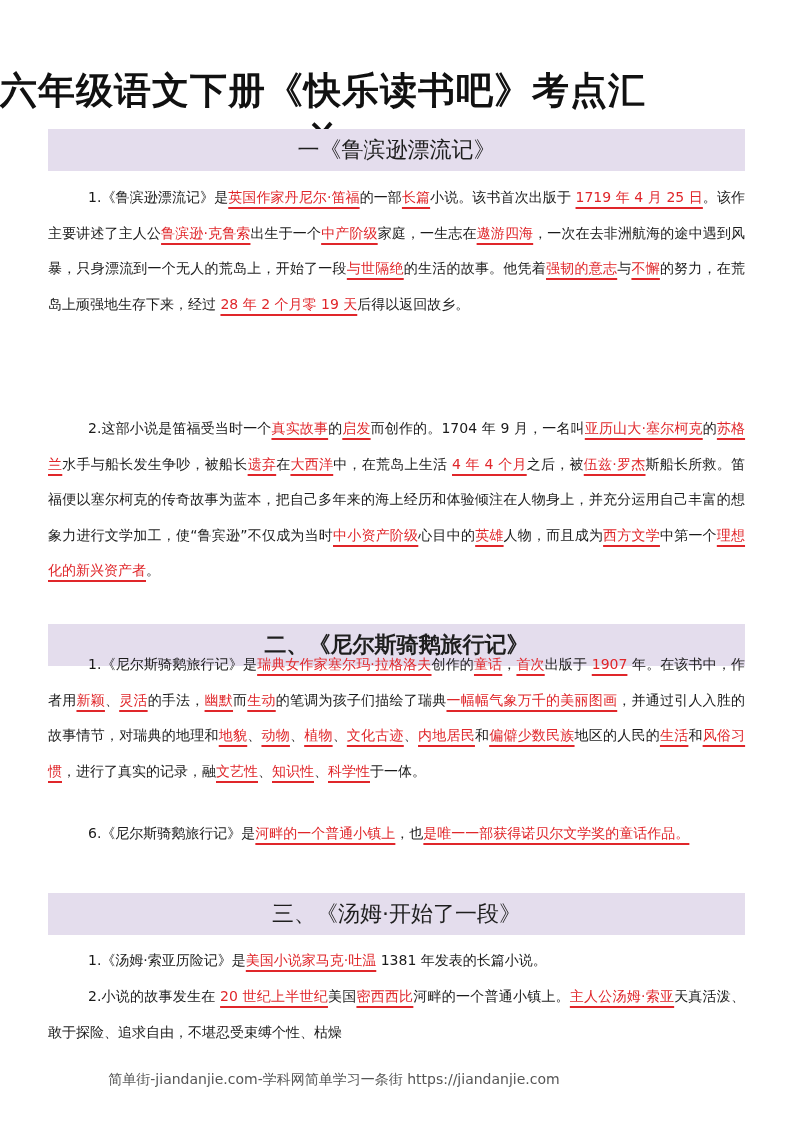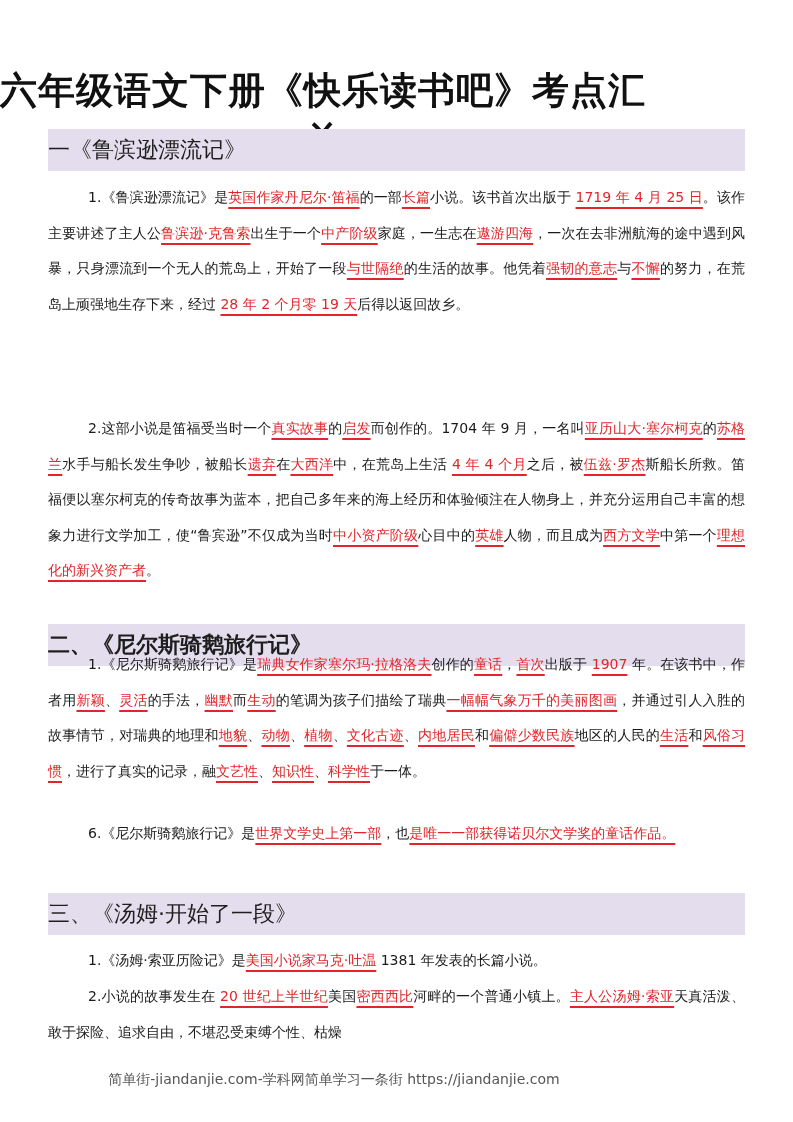--- a/index.html
+++ b/index.html
@@ -8,21 +8,21 @@
       font-family: "DejaVu Sans", "Liberation Sans", sans-serif;
       color: #1a1a1a;
     }
     .page-title {
       position: absolute; left: 0; top: 66px; width: 646px;
       text-align: center; font-size: 37px; font-weight: bold;
       letter-spacing: 1px; color: #111;
     }
     .section-bar {
       position: absolute; left: 48px; width: 697px; height: 42px;
-      background: #e4dded; text-align: left;
+      background: #e4dded; text-align: center;
       font-size: 22px; line-height: 42px; color: #1e1e1e;
     }
     .para {
       position: absolute; left: 48px; width: 697px;
       font-size: 14px; line-height: 35.5px;
       text-align: justify; text-align-last: left;
       word-break: break-all;
     }
     .para .indent { display: inline-block; width: 40px; }
     .hl {
@@ -39,19 +39,19 @@
 <body>
 
 <div class="page-title">六年级语文下册《快乐读书吧》考点汇总</div>
 
 <div class="section-bar" style="top:129px;">一《鲁滨逊漂流记》</div>
 <div class="para" style="top:180px;"><span class="indent"></span><span>1.《鲁滨逊漂流记》是</span><span class="hl">英国作家丹尼尔·笛福</span><span>的一部</span><span class="hl">长篇</span><span>小说。该书首次出版于 </span><span class="hl">1719 年 4 月 25 日</span><span>。该作主要讲述了主人公</span><span class="hl">鲁滨逊·克鲁索</span><span>出生于一个</span><span class="hl">中产阶级</span><span>家庭，一生志在</span><span class="hl">遨游四海</span><span>，一次在去非洲航海的途中遇到风暴，只身漂流到一个无人的荒岛上，开始了一段</span><span class="hl">与世隔绝</span><span>的生活的故事。他凭着</span><span class="hl">强韧的意志</span><span>与</span><span class="hl">不懈</span><span>的努力，在荒岛上顽强地生存下来，经过 </span><span class="hl">28 年 2 个月零 19 天</span><span>后得以返回故乡。</span></div>
 <div class="para" style="top:411px;"><span class="indent"></span><span>2.这部小说是笛福受当时一个</span><span class="hl">真实故事</span><span>的</span><span class="hl">启发</span><span>而创作的。1704 年 9 月，一名叫</span><span class="hl">亚历山大·塞尔柯克</span><span>的</span><span class="hl">苏格兰</span><span>水手与船长发生争吵，被船长</span><span class="hl">遗弃</span><span>在</span><span class="hl">大西洋</span><span>中，在荒岛上生活 </span><span class="hl">4 年 4 个月</span><span>之后，被</span><span class="hl">伍兹·罗杰</span><span>斯船长所救。笛福便以塞尔柯克的传奇故事为蓝本，把自己多年来的海上经历和体验倾注在人物身上，并充分运用自己丰富的想象力进行文学加工，使“鲁宾逊”不仅成为当时</span><span class="hl">中小资产阶级</span><span>心目中的</span><span class="hl">英雄</span><span>人物，而且成为</span><span class="hl">西方文学</span><span>中第一个</span><span class="hl">理想化的新兴资产者</span><span>。</span></div>
 
 <div class="section-bar" style="top:624px;font-weight:bold;">二、《尼尔斯骑鹅旅行记》</div>
 <div class="para" style="top:647px;"><span class="indent"></span><span>1.《尼尔斯骑鹅旅行记》是</span><span class="hl">瑞典女作家塞尔玛·拉格洛夫</span><span>创作的</span><span class="hl">童话</span><span>，</span><span class="hl">首次</span><span>出版于 </span><span class="hl">1907</span><span> 年。在该书中，作者用</span><span class="hl">新颖</span><span>、</span><span class="hl">灵活</span><span>的手法，</span><span class="hl">幽默</span><span>而</span><span class="hl">生动</span><span>的笔调为孩子们描绘了瑞典</span><span class="hl">一幅幅气象万千的美丽图画</span><span>，并通过引人入胜的故事情节，对瑞典的地理和</span><span class="hl">地貌</span><span>、</span><span class="hl">动物</span><span>、</span><span class="hl">植物</span><span>、</span><span class="hl">文化古迹</span><span>、</span><span class="hl">内地居民</span><span>和</span><span class="hl">偏僻少数民族</span><span>地区的人民的</span><span class="hl">生活</span><span>和</span><span class="hl">风俗习惯</span><span>，进行了真实的记录，融</span><span class="hl">文艺性</span><span>、</span><span class="hl">知识性</span><span>、</span><span class="hl">科学性</span><span>于一体。</span></div>
-<div class="para" style="top:816px;"><span class="indent"></span><span>6.《尼尔斯骑鹅旅行记》是</span><span class="hl">世界文学史上第一部</span><span>，也</span><span class="hl">是唯一一部获得诺贝尔文学奖的童话作品。</span></div>
+<div class="para" style="top:816px;"><span class="indent"></span><span>6.《尼尔斯骑鹅旅行记》是</span><span class="hl">河畔的一个普通小镇上</span><span>，也</span><span class="hl">是唯一一部获得诺贝尔文学奖的童话作品。</span></div>
 
 <div class="section-bar" style="top:893px;">三、《汤姆·开始了一段》</div>
 <div class="para" style="top:943px;"><span class="indent"></span><span>1.《汤姆·索亚历险记》是</span><span class="hl">美国小说家马克·吐温</span><span> 1381 年发表的长篇小说。</span></div>
 <div class="para" style="top:979px;"><span class="indent"></span><span>2.小说的故事发生在 </span><span class="hl">20 世纪上半世纪</span><span>美国</span><span class="hl">密西西比</span><span>河畔的一个普通小镇上。</span><span class="hl">主人公汤姆·索亚</span><span>天真活泼、敢于探险、追求自由，不堪忍受束缚个性、枯燥</span></div>
 
 <div class="footer">简单街-jiandanjie.com-学科网简单学习一条街 https://jiandanjie.com</div>
 
 </body></html>

